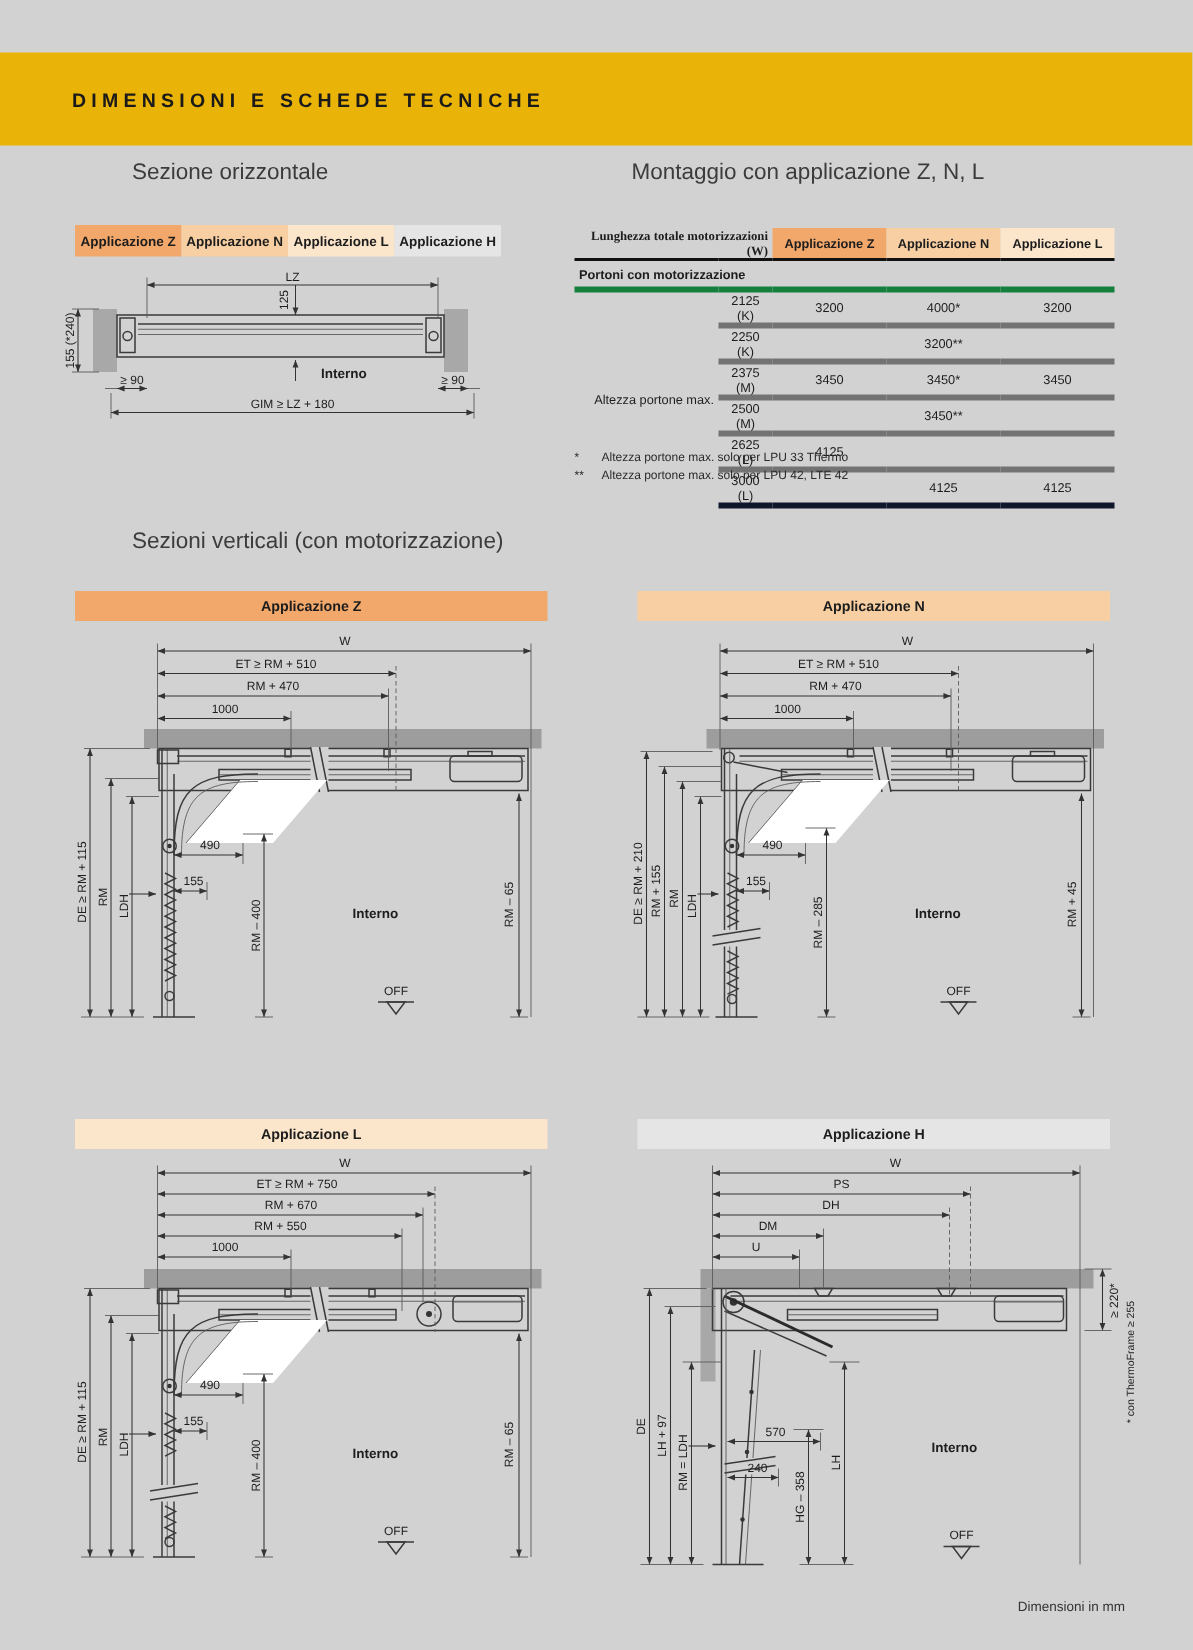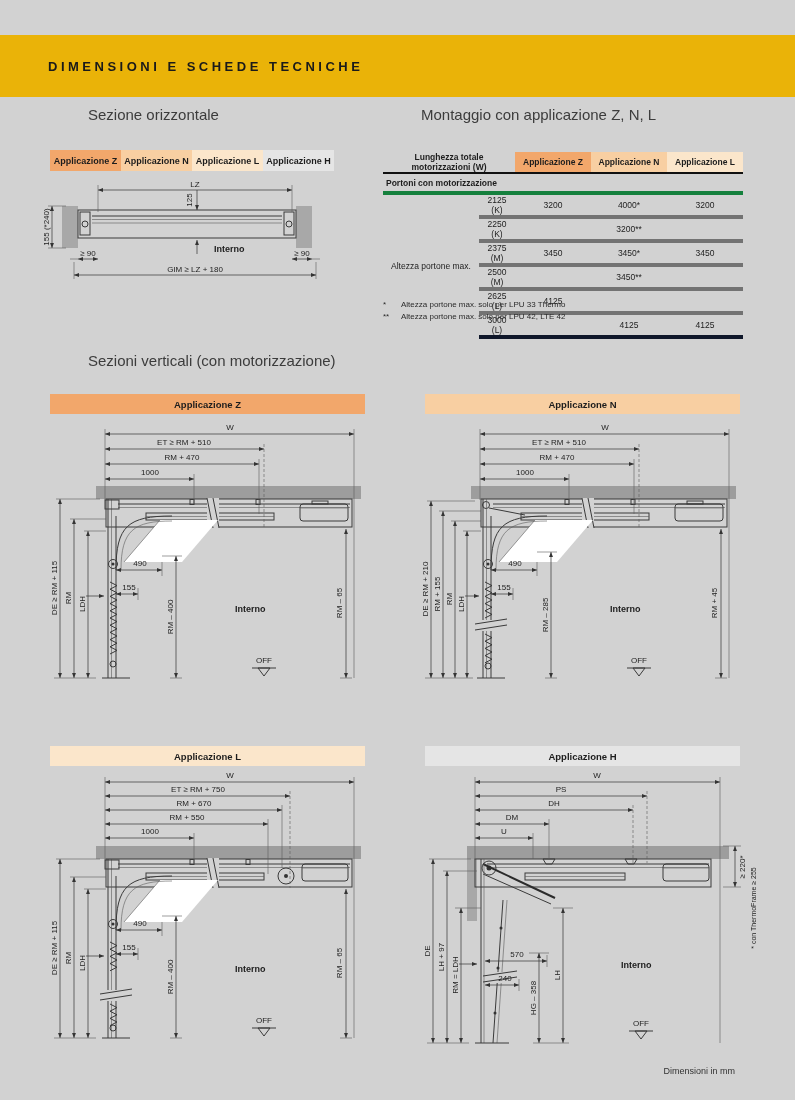--- a/index.html
+++ b/index.html
@@ -17,31 +17,31 @@
   .dim{stroke:#333;stroke-width:.7;fill:none;}
   .dsh{stroke-dasharray:3 2;}
   .lab{font:8px "Liberation Sans",sans-serif;fill:#1d1d1d;}
   .labb{font:bold 9px "Liberation Sans",sans-serif;fill:#1d1d1d;}
   .labs{font:7px "Liberation Sans",sans-serif;fill:#1d1d1d;}
   .spring{stroke:#3a3a3a;stroke-width:1;fill:none;}
   
   .mtable{position:absolute;left:383px;top:152px;width:360px;border-collapse:collapse;font-size:8.5px;color:#1d1d1d;}
   .mtable td,.mtable th{padding:0 3px;height:14px;vertical-align:middle;}
   .mtable .hdr th{height:20px;font-weight:bold;text-align:center;}
-  .mtable .hdr .tl{text-align:center;}
+  .mtable .hdr .tl{text-align:right;font-family:Liberation Serif, serif;}
   .mtable .sect td{height:17px;font-weight:bold;text-align:left;border-bottom:4px solid #15803d;}
   .mtable .hdr th{border-bottom:2px solid #111;}
   .mtable td.v{text-align:center;border-bottom:4px solid #737373;}
   .mtable tr.lastrow td.v{border-bottom:4px solid #0f172a;}
-  .mtable td.rl{text-align:center;vertical-align:middle;}
+  .mtable td.rl{text-align:right;vertical-align:middle;}
   .fnotes{position:absolute;left:383px;top:300px;font-size:8px;color:#2a2a2a;}
   .fnote{display:flex;margin-bottom:3px;}
   .fnote .mk{width:18px;}
   .footer-num{position:absolute;left:28px;top:1062px;font-size:12px;font-weight:bold;color:#1a1a1a;margin-top:45px;}
-  .footer-note{position:absolute;right:60px;top:1066px;font-size:9px;color:#333;}
+  .footer-note{position:absolute;right:45px;top:1066px;font-size:9px;color:#333;}
 </style>
 </head>
 <body>
 
 <svg width="0" height="0" style="position:absolute" aria-hidden="true">
   <defs>
     <marker id="ar" viewBox="0 0 10 10" refX="9" refY="5" markerWidth="8" markerHeight="8" orient="auto-start-reverse">
       <path d="M0,1.5 L9,5 L0,8.5 z" fill="#333"></path>
     </marker>
   </defs>

